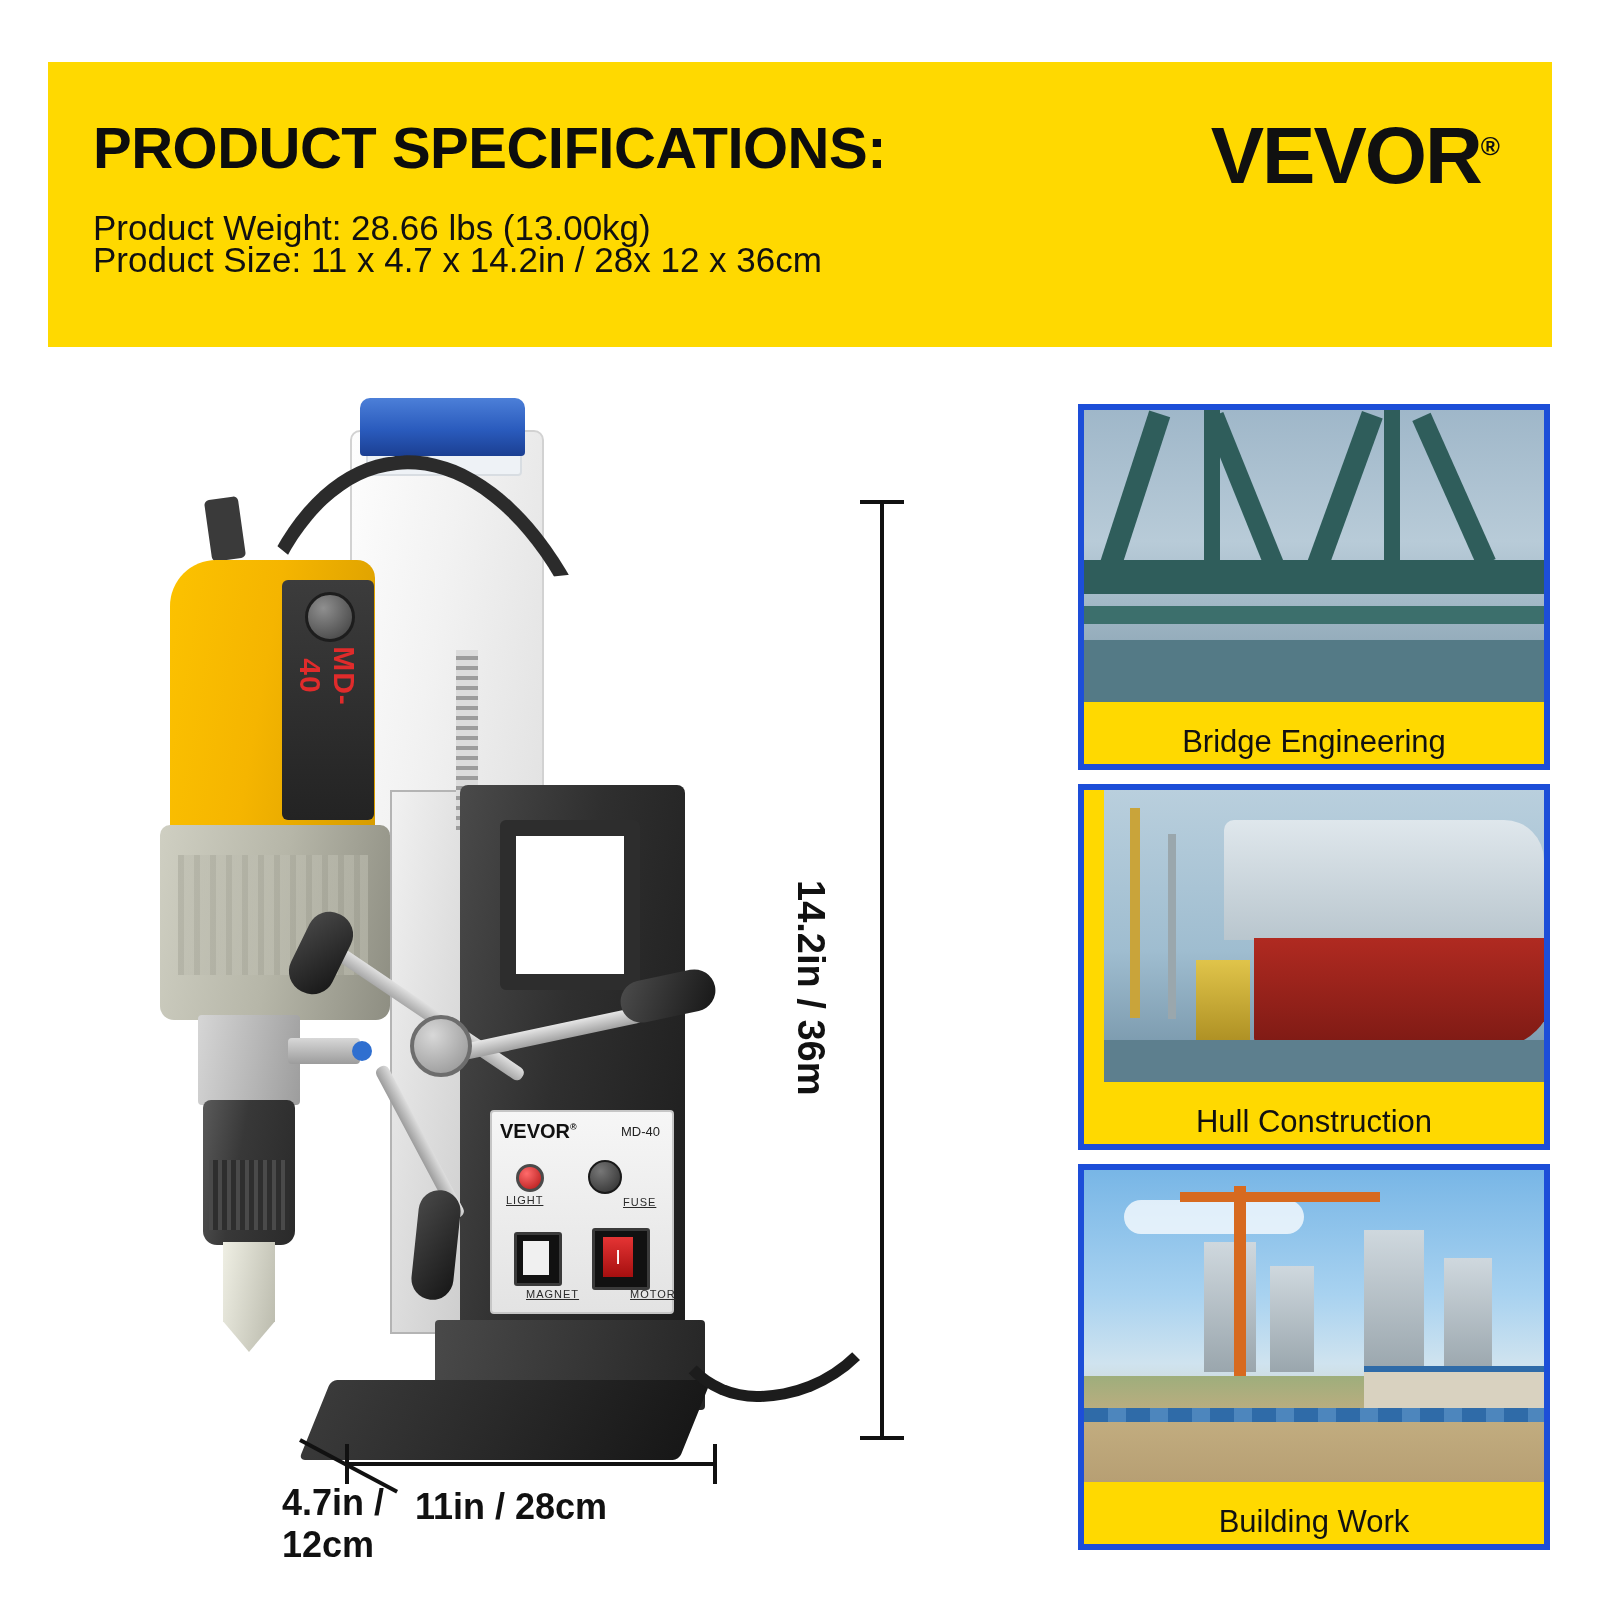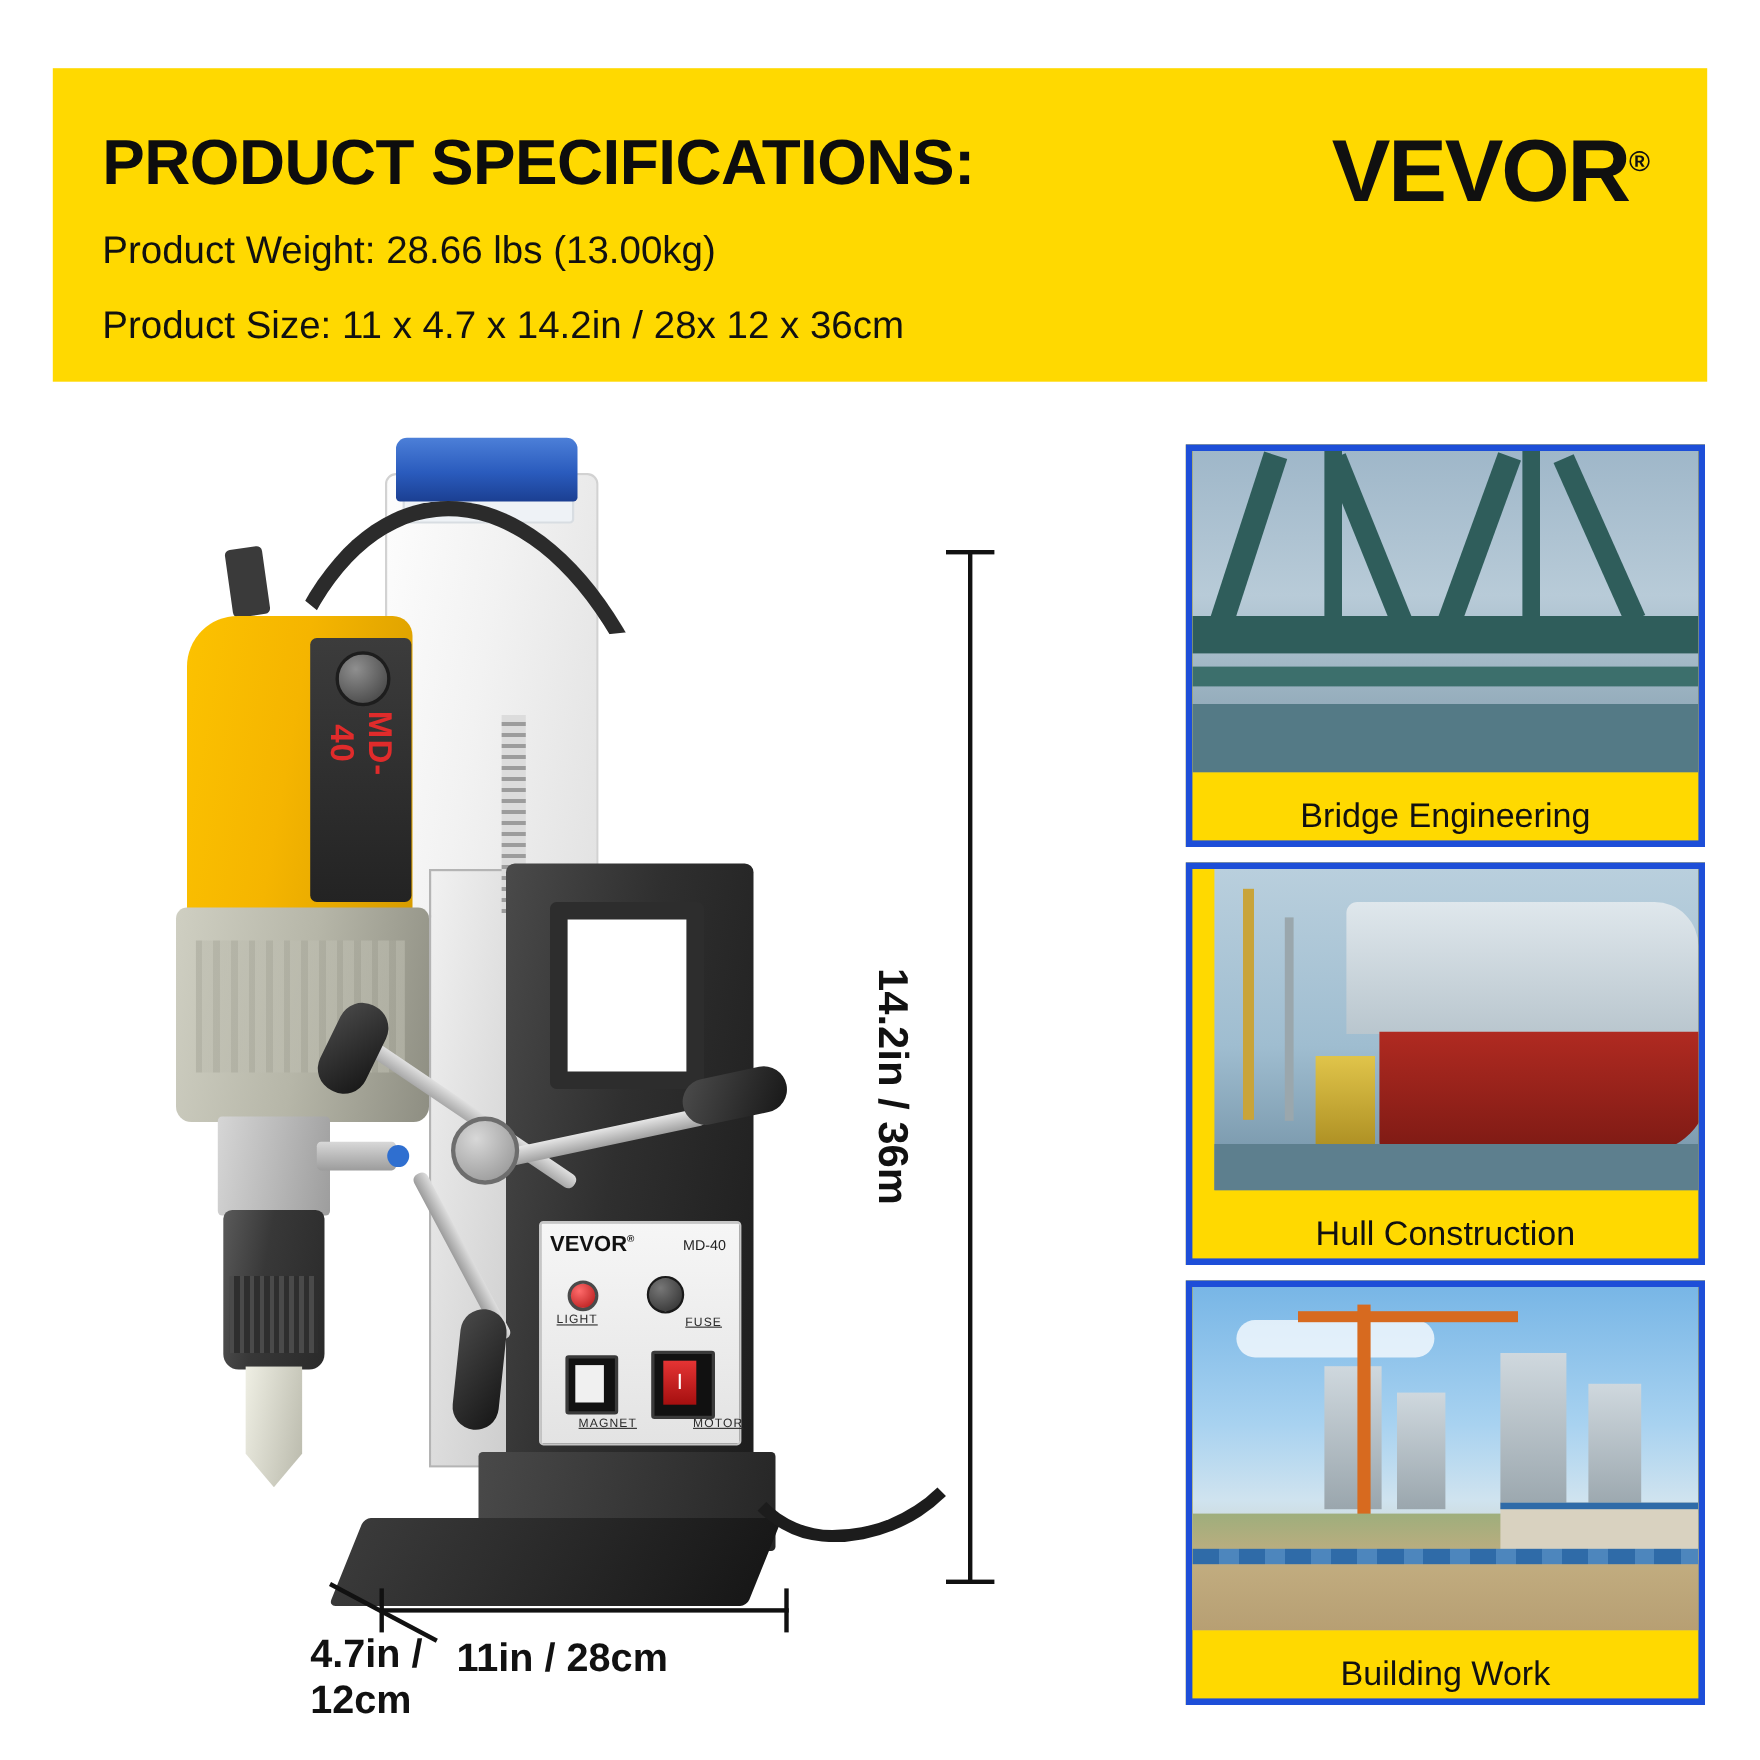--- a/index.html
+++ b/index.html
@@ -52,21 +52,21 @@
     letter-spacing: 0;
   }
   .spec-line {
     position: absolute;
     left: 45px;
     font-size: 35px;
     color: #111111;
     white-space: nowrap;
   }
   .spec-line.l1 { top: 146px; }
-  .spec-line.l2 { top: 214px; }
+  .spec-line.l2 { top: 178px; }
 
   
   .product-area {
     position: absolute;
     left: 60px;
     top: 370px;
     width: 860px;
     height: 1180px;
   }
 

